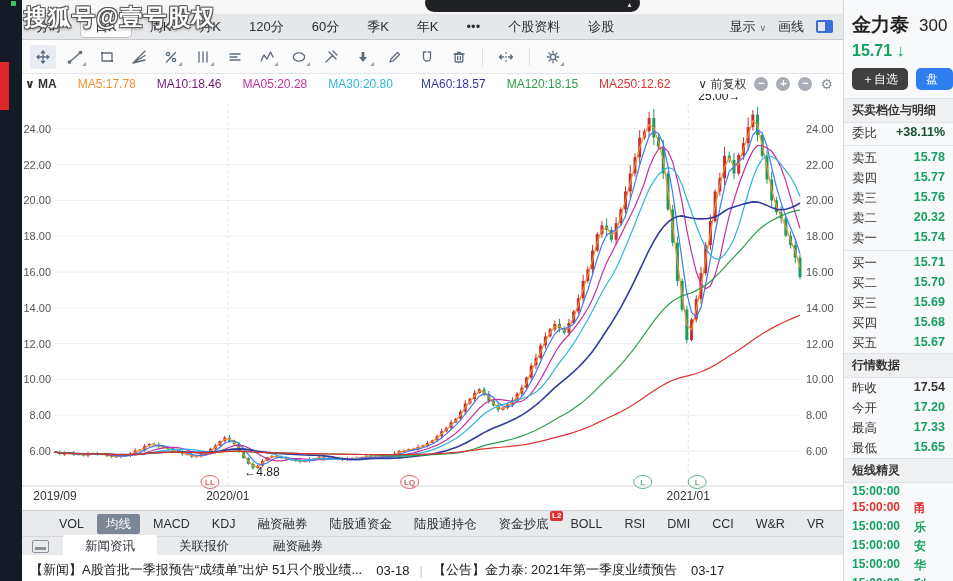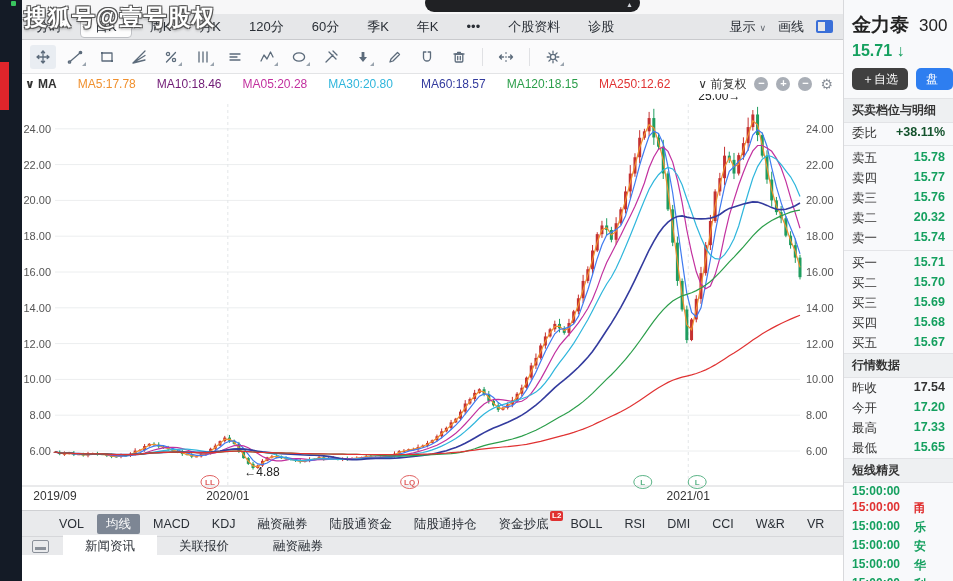--- a/index.html
+++ b/index.html
@@ -642,20 +642,27 @@
 
   <div class="abs btabs" id="btabs">
       <span class="wicon">
         <i></i>
       </span>
       <div class="btab sel">新闻资讯</div>
       <div class="btab">关联报价</div>
       <div class="btab">融资融券</div>
     </div>
 
+  <div class="abs ticker" id="ticker">
+      <span>【新闻】A股首批一季报预告“成绩单”出炉 51只个股业绩...</span>
+      <span class="tdate">03-18</span>
+      <span class="tsep">|</span>
+      <span>【公告】金力泰: 2021年第一季度业绩预告</span>
+      <span class="tdate">03-17</span>
+    </div>
 
   <div class="abs rpanel" id="rpanel">
     <div class="rname">
       <span>金力泰</span><span class="code">300</span>
     </div>
     <div class="rprice" id="rprice" style="color: rgb(21, 160, 95);">
       <span>15.71</span>
       <span>↓</span>
     </div>
     <div class="rbtns">

